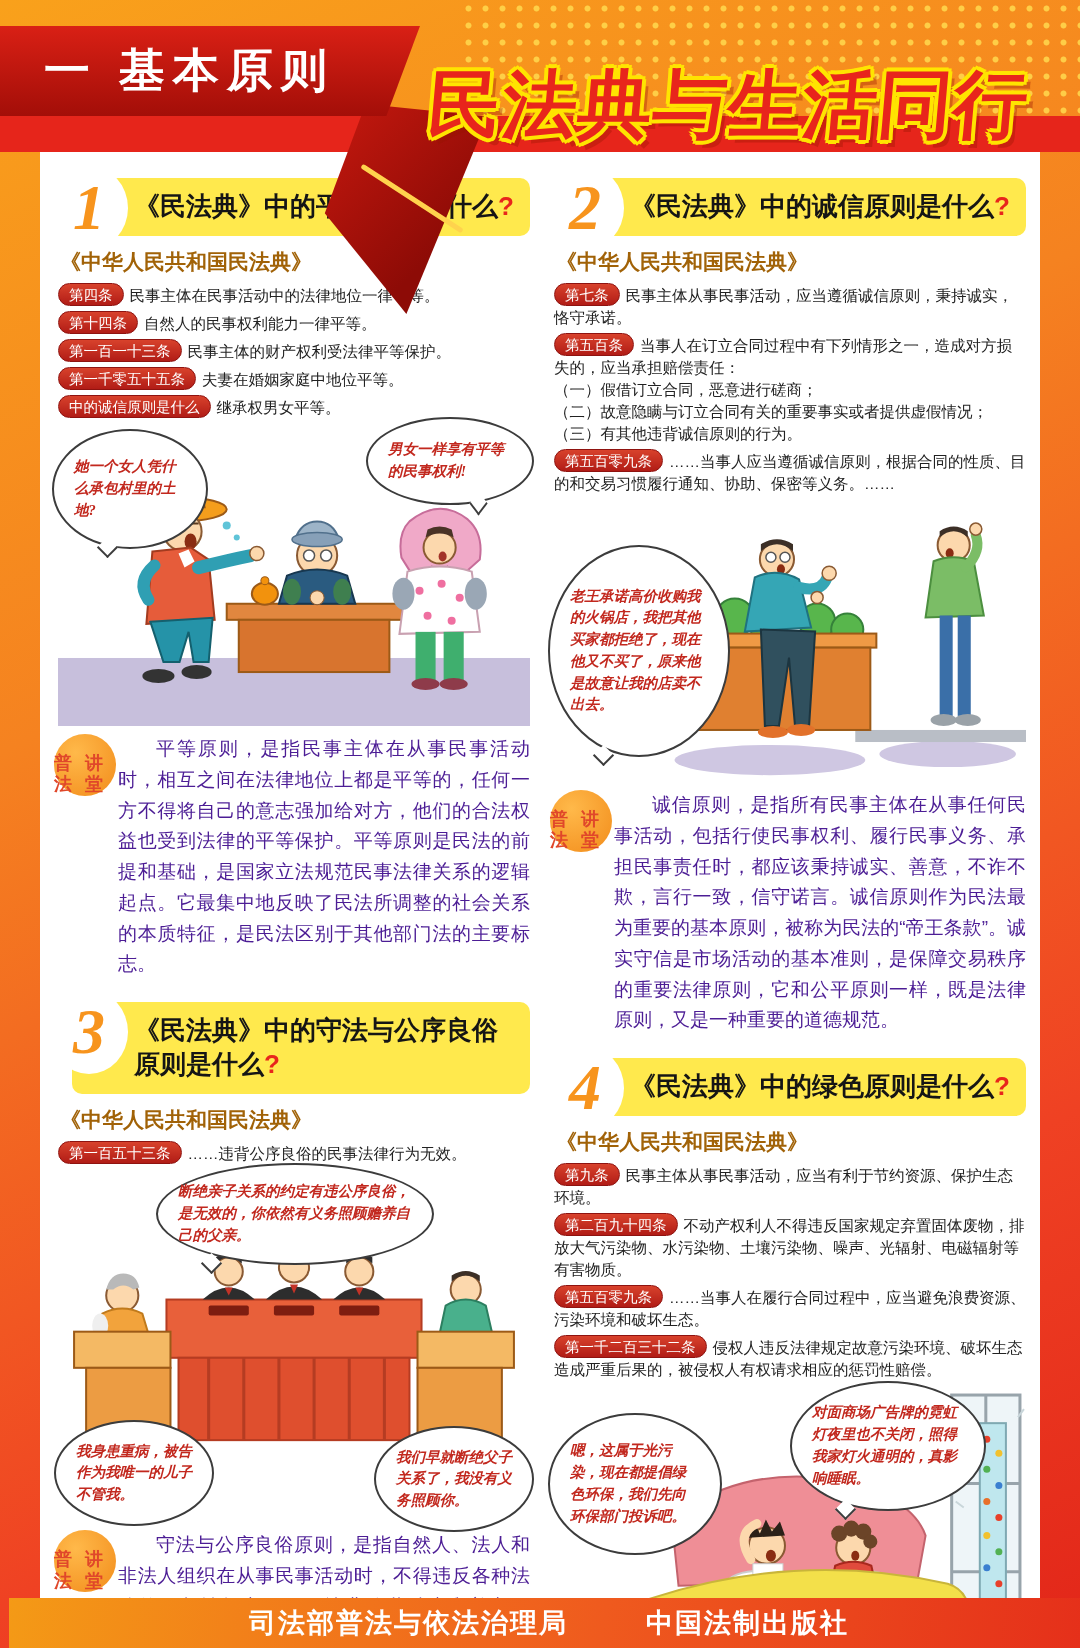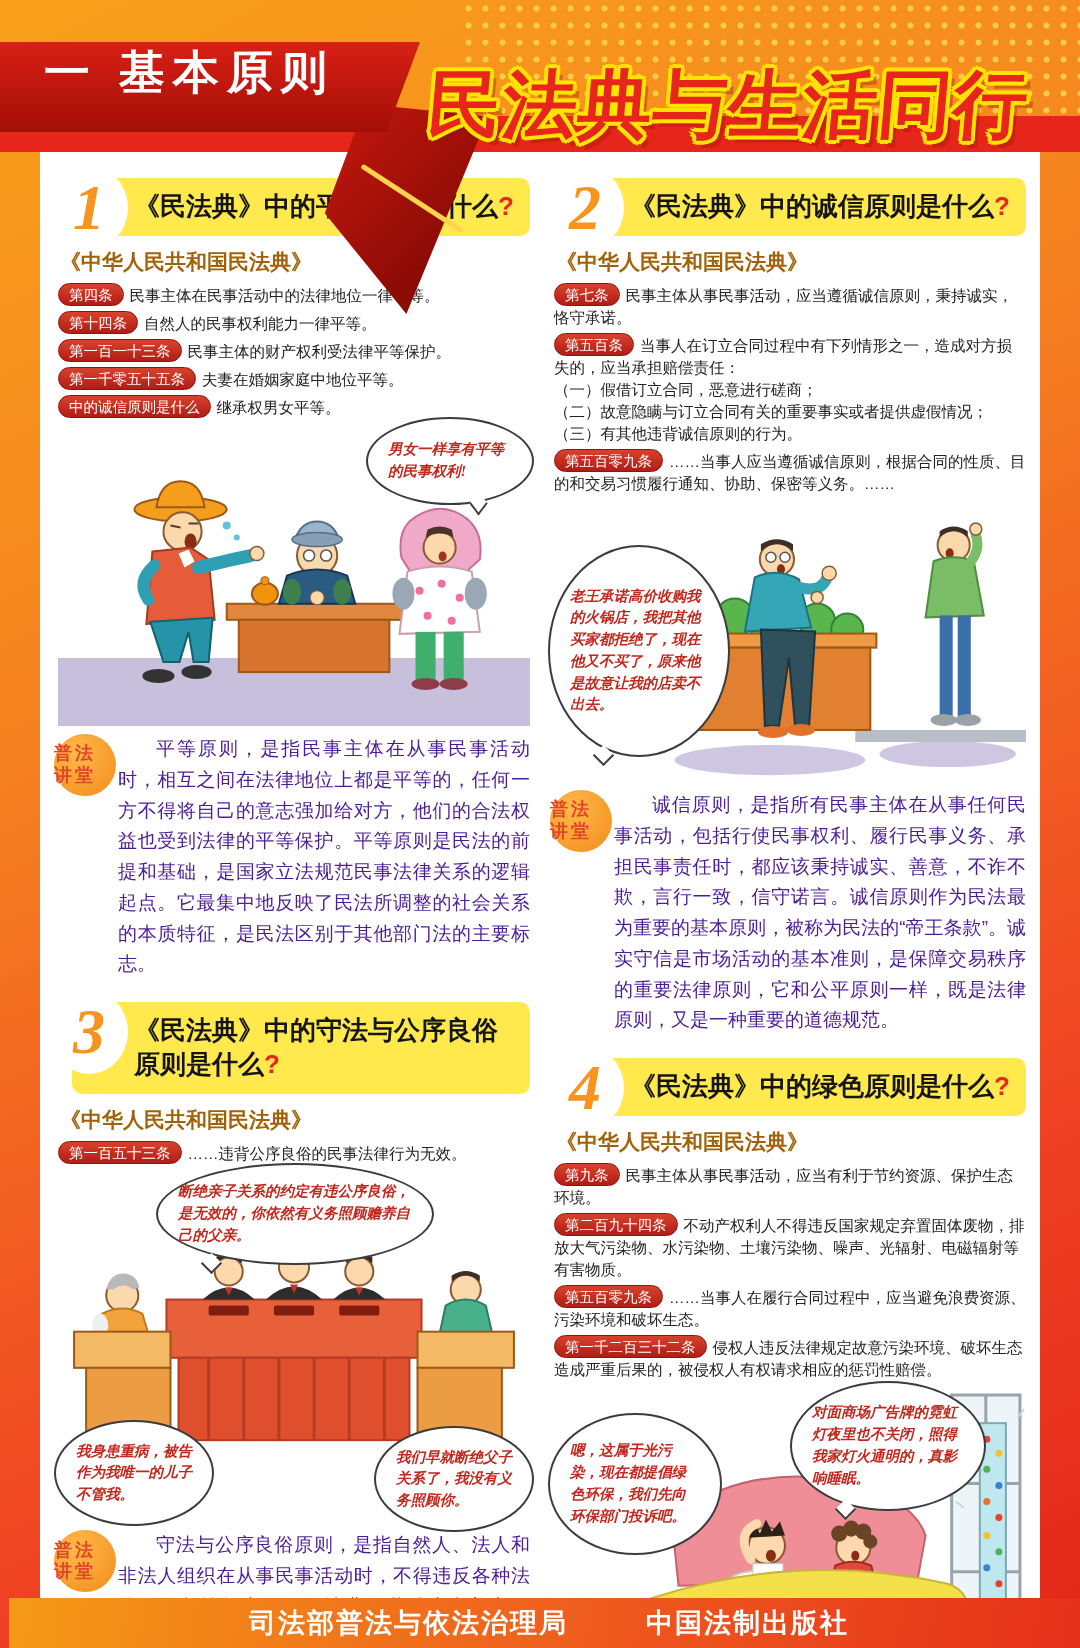--- a/index.html
+++ b/index.html
@@ -6,25 +6,25 @@
   body{
     width:1080px;height:1648px;position:relative;overflow:hidden;
     font-family:"Liberation Sans",sans-serif;
     background:linear-gradient(155deg,#f9a11b 0%,#f58220 35%,#ef4123 75%,#e22619 100%);
   }
   
   .dots{position:absolute;top:0;right:0;width:620px;height:132px;
     background-image:radial-gradient(circle,#ffd94e 2.6px,rgba(255,217,78,0) 3.4px);
     background-size:17px 17px;opacity:.85;}
   .red-band{position:absolute;top:116px;left:0;width:100%;height:36px;background:#e6251b;}
-  .ribbon-band{position:absolute;left:0;top:42px;width:420px;height:90px;z-index:3;
+  .ribbon-band{position:absolute;left:0;top:26px;width:420px;height:90px;z-index:3;
     background:linear-gradient(180deg,#d92015,#a30e08);
     clip-path:polygon(0 0,100% 0,92% 100%,0 100%);
     box-shadow:0 8px 14px rgba(110,0,0,.4);
-    display:flex;padding-left:44px;box-sizing:border-box;}
+    display:flex;align-items:center;padding-left:44px;box-sizing:border-box;}
   .ribbon-band .rb-text{color:#fff;font-size:46px;font-weight:800;letter-spacing:8px;}
   .ribbon-tail{position:absolute;left:318px;top:104px;width:170px;height:210px;z-index:2;
     background:linear-gradient(135deg,#c8190f,#8d0b06 70%);
     clip-path:polygon(28% 0,100% 6%,52% 100%,4% 52%);}
   .ribbon-gold{position:absolute;left:352px;top:196px;width:120px;height:5px;background:#ffd34d;
     transform:rotate(33deg);z-index:3;border-radius:3px;}
   .main-title{position:absolute;top:56px;left:428px;z-index:4;
     font-size:74px;font-weight:900;color:#e8251c;letter-spacing:1px;
     transform:skewX(-5deg);white-space:nowrap;
     text-shadow:-4px 0 #ffe400,4px 0 #ffe400,0 -4px #ffe400,0 4px #ffe400,
@@ -69,21 +69,21 @@
   .s3b0{left:98px;top:-8px;width:278px;height:102px;}
   .s3b1{left:-4px;bottom:-4px;width:160px;height:106px;}
   .s3b2{right:-4px;bottom:-10px;width:160px;height:106px;}
   .s4b0{left:-6px;top:26px;width:174px;height:142px;}
   .s4b1{left:236px;top:-6px;width:196px;height:130px;}
   
   .lecture{position:relative;padding-left:60px;margin-top:8px;}
   .lecture-badge{position:absolute;left:-4px;top:0;width:62px;height:62px;border-radius:50%;
     background:radial-gradient(circle at 35% 30%,#ffb94a,#f28c1b);
     color:#e0472a;font-weight:800;font-size:18px;letter-spacing:3px;
-    display:flex;flex-direction:column;align-items:flex-start;justify-content:center;line-height:1.2;}
+    display:flex;flex-direction:row;align-items:flex-end;justify-content:center;line-height:1.2;}
   .lecture-text{font-size:19px;color:#4c1d95;line-height:1.62;text-align:justify;
     text-indent:2em;margin:0;}
   
   .footer{position:absolute;left:9px;bottom:0;width:100%;height:50px;
     background:linear-gradient(100deg,#f49a16,#ef5a1e 55%,#e52f1a);
     display:flex;align-items:center;justify-content:center;gap:78px;
     color:#fff;font-size:27px;font-weight:800;letter-spacing:2px;}
 </style>
 </head>
 <body>
@@ -107,20 +107,21 @@
         <div class="sec-title"><span>《民法典》中的平等原则是什么</span><span class="qmark">?</span></div>
       </div>
       <div class="law-title">《中华人民共和国民法典》</div>
       <div class="article"><span class="pill">第四条</span><span class="atext">民事主体在民事活动中的法律地位一律平等。</span></div>
       <div class="article"><span class="pill">第十四条</span><span class="atext">自然人的民事权利能力一律平等。</span></div>
       <div class="article"><span class="pill">第一百一十三条</span><span class="atext">民事主体的财产权利受法律平等保护。</span></div>
       <div class="article"><span class="pill">第一千零五十五条</span><span class="atext">夫妻在婚姻家庭中地位平等。</span></div>
       <div class="article"><span class="pill">中的诚信原则是什么</span><span class="atext">继承权男女平等。</span></div>
 
       <div class="cartoon">
+        <div class="bub s1b0">她一个女人凭什么承包村里的土地?</div>
         <div class="bub s1b1 tail-right">男女一样享有平等的民事权利!</div>
         <svg viewBox="0 0 470 300">
           <rect x="0" y="232" width="470" height="68" fill="#c7bfdc"></rect>
 
           <rect x="168" y="178" width="175" height="16" fill="#e1873f" stroke="#9c5a17" stroke-width="2"></rect>
           <rect x="180" y="194" width="150" height="52" fill="#d8742e" stroke="#9c5a17" stroke-width="2"></rect>
           <ellipse cx="206" cy="168" rx="13" ry="11" fill="#f2920d" stroke="#9c5a17" stroke-width="2"></ellipse>
           <circle cx="206" cy="155" r="4" fill="#f2920d" stroke="#9c5a17"></circle>
 
           <circle cx="258" cy="130" r="20" fill="#fcd8ad" stroke="#8a5a33" stroke-width="2"></circle>

